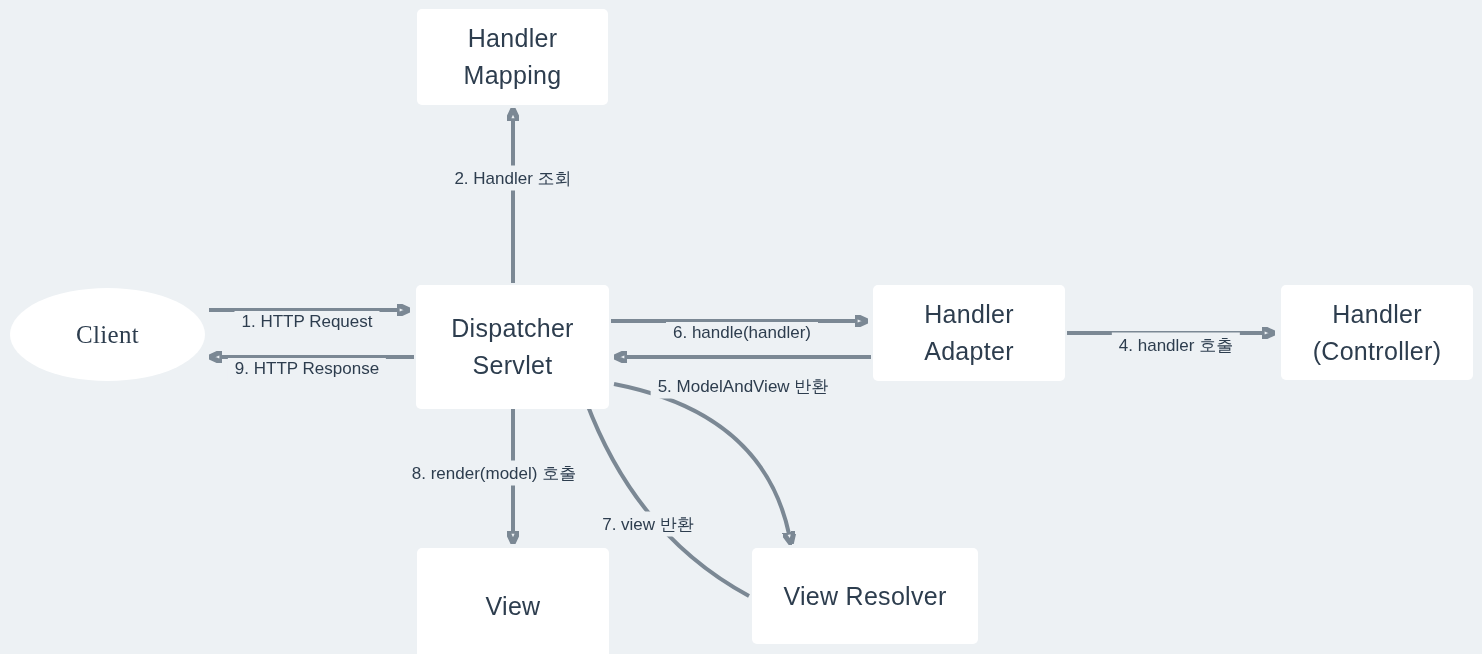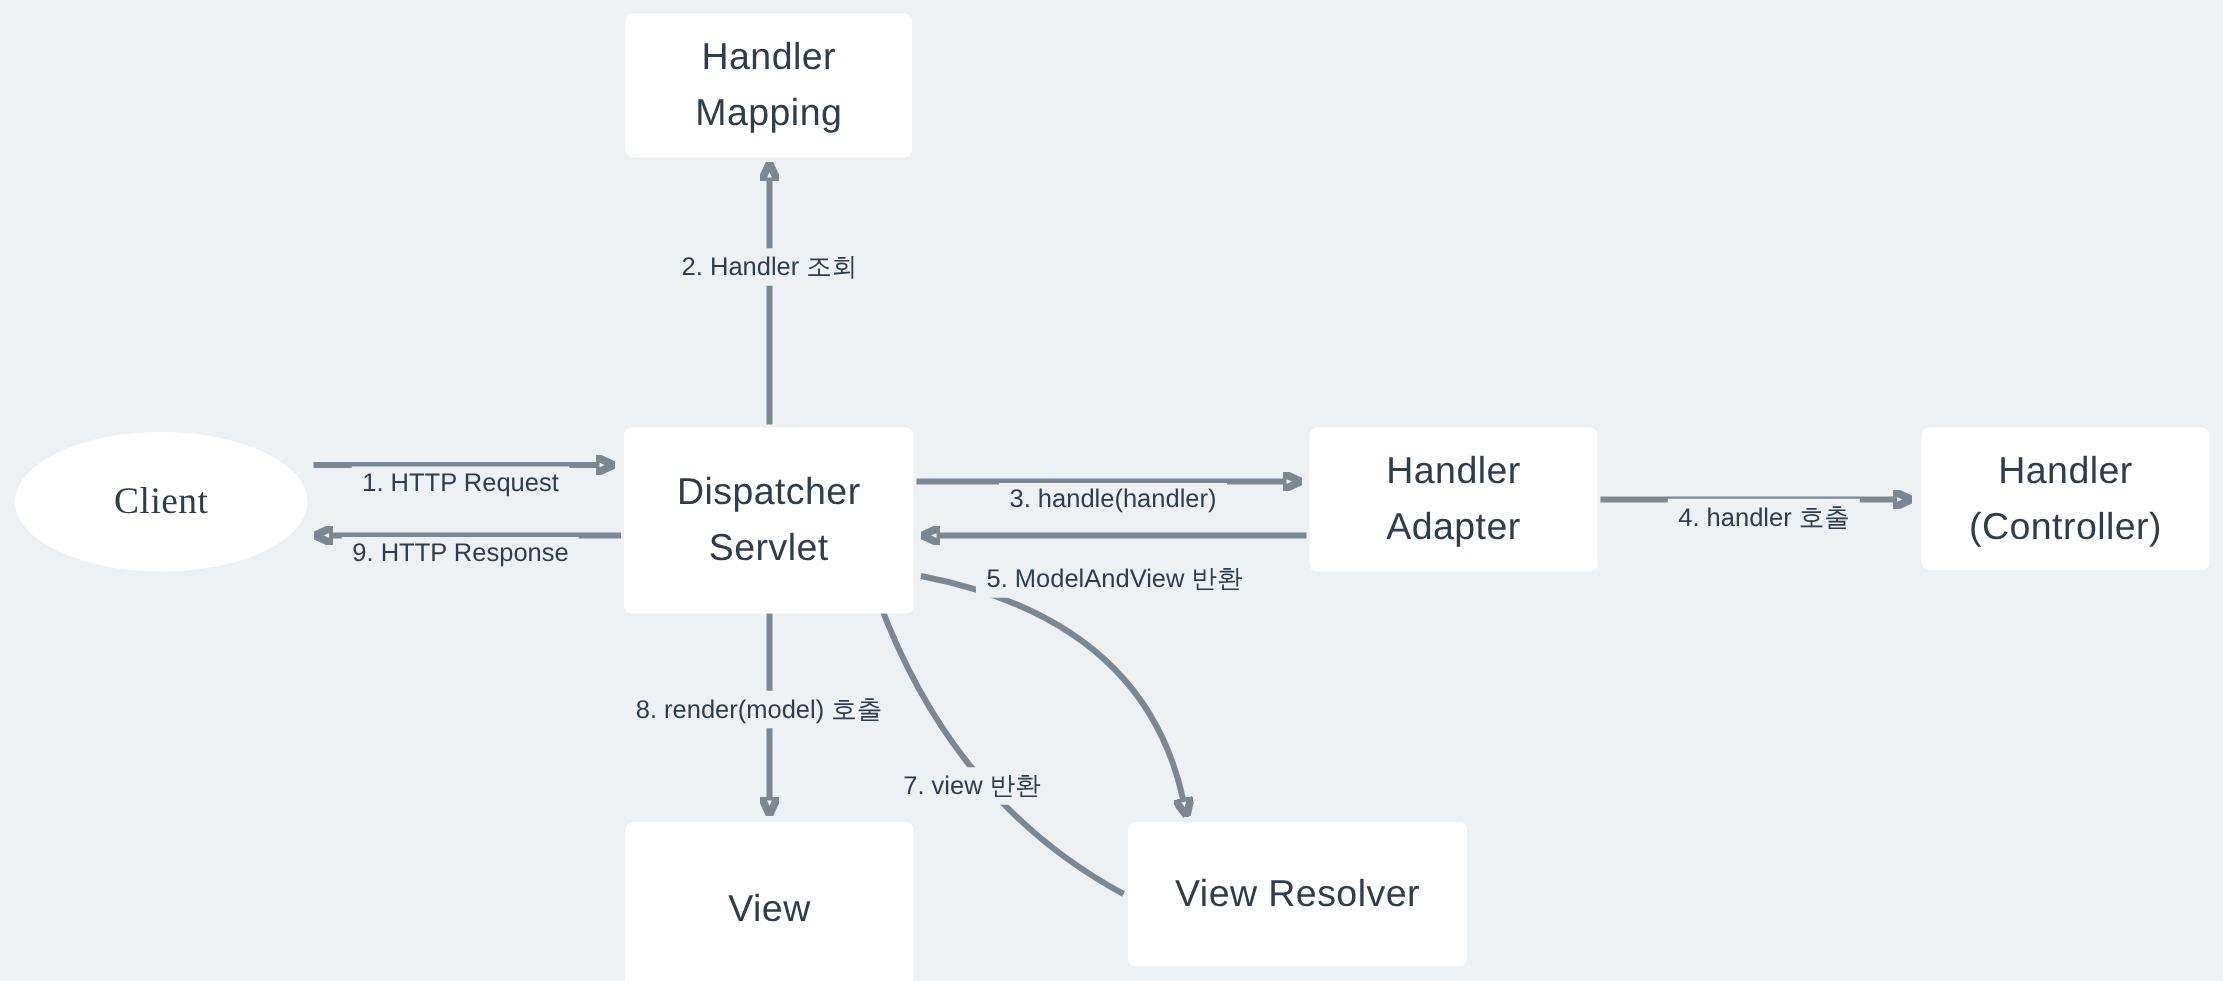--- a/index.html
+++ b/index.html
@@ -78,20 +78,20 @@
   <div class="node" style="left:417px;top:548px;width:192px;height:116px;">
     <div>View</div>
   </div>
 
   <div class="node" style="left:752px;top:548px;width:226px;height:96px;">
     <div>View Resolver</div>
   </div>
 
   <div class="edge-label" style="left:307px;top:310px;">1. HTTP Request</div>
   <div class="edge-label" style="left:513px;top:166px;">2. Handler 조회</div>
-  <div class="edge-label" style="left:742px;top:321px;">3. handle(handler)</div>
+  <div class="edge-label" style="left:742px;top:321px;">6. handle(handler)</div>
   <div class="edge-label" style="left:1176px;top:333px;">4. handler 호출</div>
   <div class="edge-label" style="left:743px;top:374px;">5. ModelAndView 반환</div>
   <div class="edge-label" style="left:648px;top:512px;">7. view 반환</div>
-  <div class="edge-label" style="left:506px;top:461px;">8. render(model) 호출</div>
+  <div class="edge-label" style="left:494px;top:461px;">8. render(model) 호출</div>
   <div class="edge-label" style="left:307px;top:357px;">9. HTTP Response</div>
 
 </div>
 
 </body></html>

